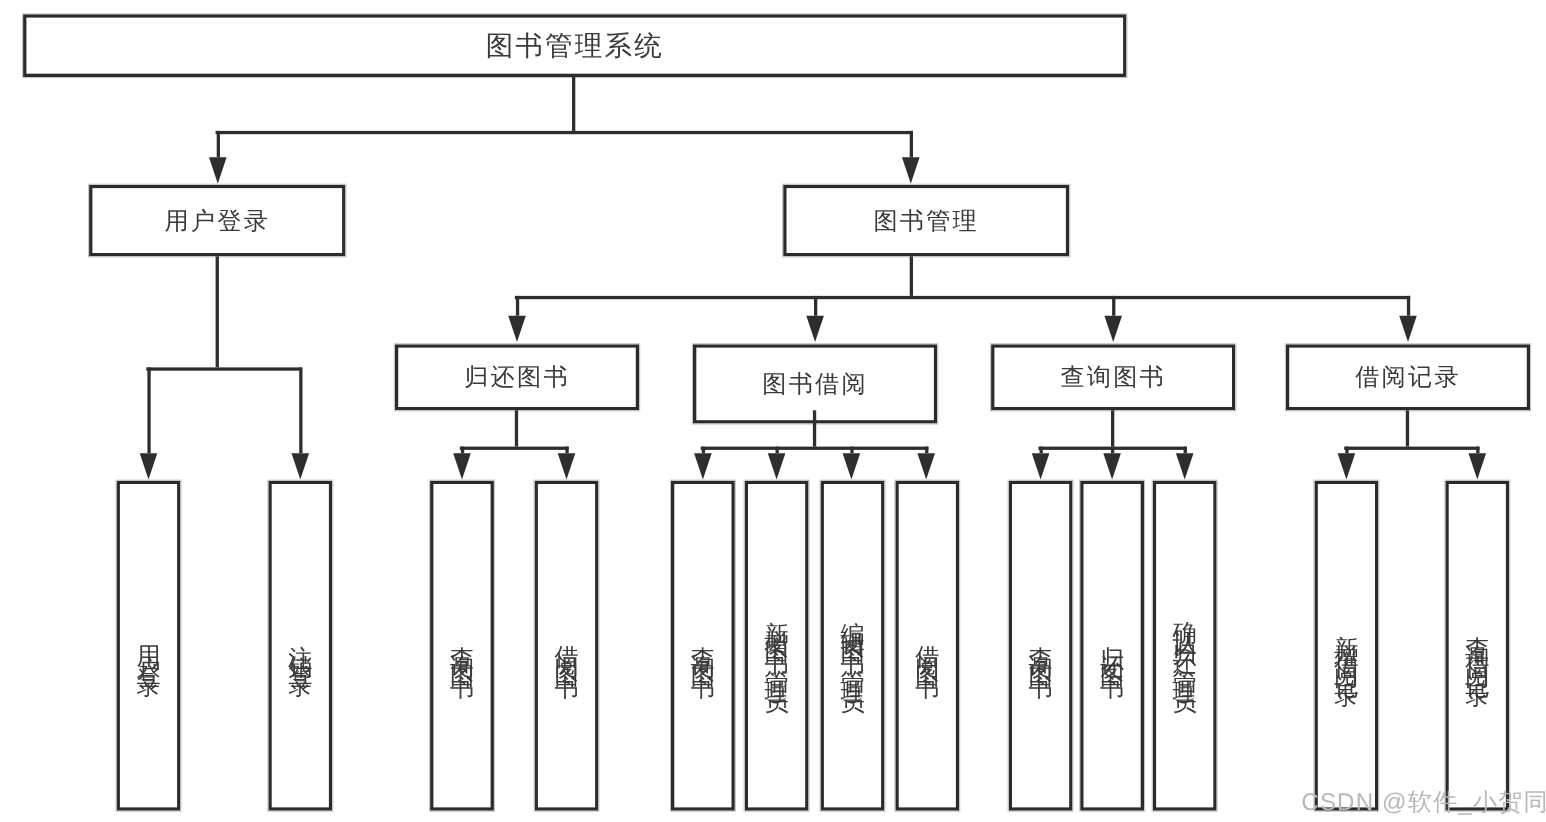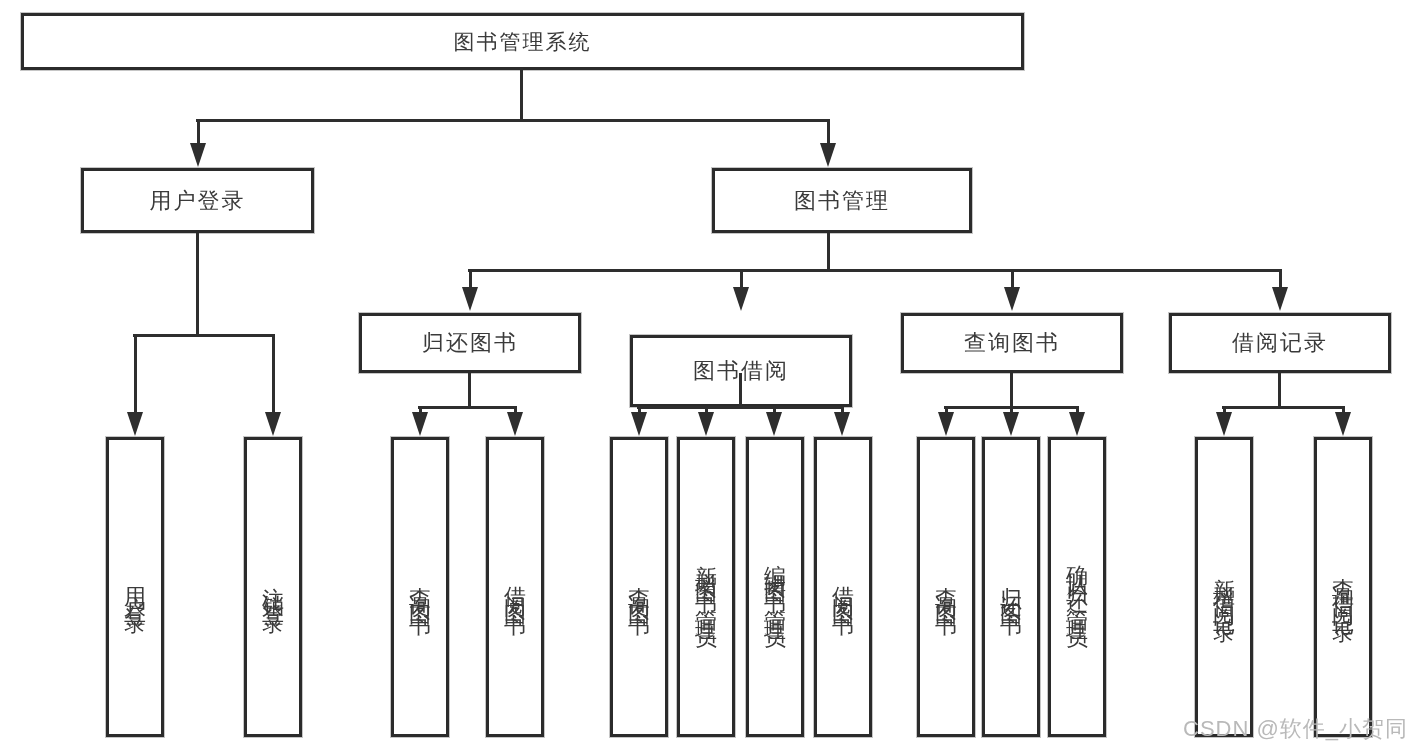--- a/index.html
+++ b/index.html
@@ -21,21 +21,21 @@
   
   .box{
     position:absolute;
     background:#fff;
     border:3px solid var(--border);
     outline:1px solid var(--ghost);
     display:flex;align-items:center;justify-content:center;
     text-align:center;
   }
   .hnode{font-size:22px;letter-spacing:2px;}
-  .root{font-size:21px;text-align:right;}
+  .root{font-size:25px;text-align:right;}
   .vnode{padding:8px 0;}
   .vnode .vtext{
     writing-mode:vertical-rl;
     text-orientation:mixed;
     font-size:22px;
     letter-spacing:9px;
     line-height:1;
     white-space:nowrap;
   }
   
@@ -115,21 +115,21 @@
       <i class="head"></i>
     </div>
   <div class="arrow" style="left:1272px;top:269px;height:42px;">
       <i class="stem"></i>
       <i class="head"></i>
     </div>
 
   <div class="box hnode" style="left:359px;top:313px;width:222px;height:60px;">
     <span>归还图书</span>
   </div>
-  <div class="box hnode" style="left:630px;top:313px;width:222px;height:72px;margin-top:22px;">
+  <div class="box hnode" style="left:630px;top:313px;width:222px;height:72px;">
     <span>图书借阅</span>
   </div>
   <div class="box hnode" style="left:901px;top:313px;width:222px;height:60px;">
     <span>查询图书</span>
   </div>
   <div class="box hnode" style="left:1169px;top:313px;width:222px;height:60px;">
     <span>借阅记录</span>
   </div>
 
   <div class="vline" style="left:468px;top:373px;height:33px;"></div>

